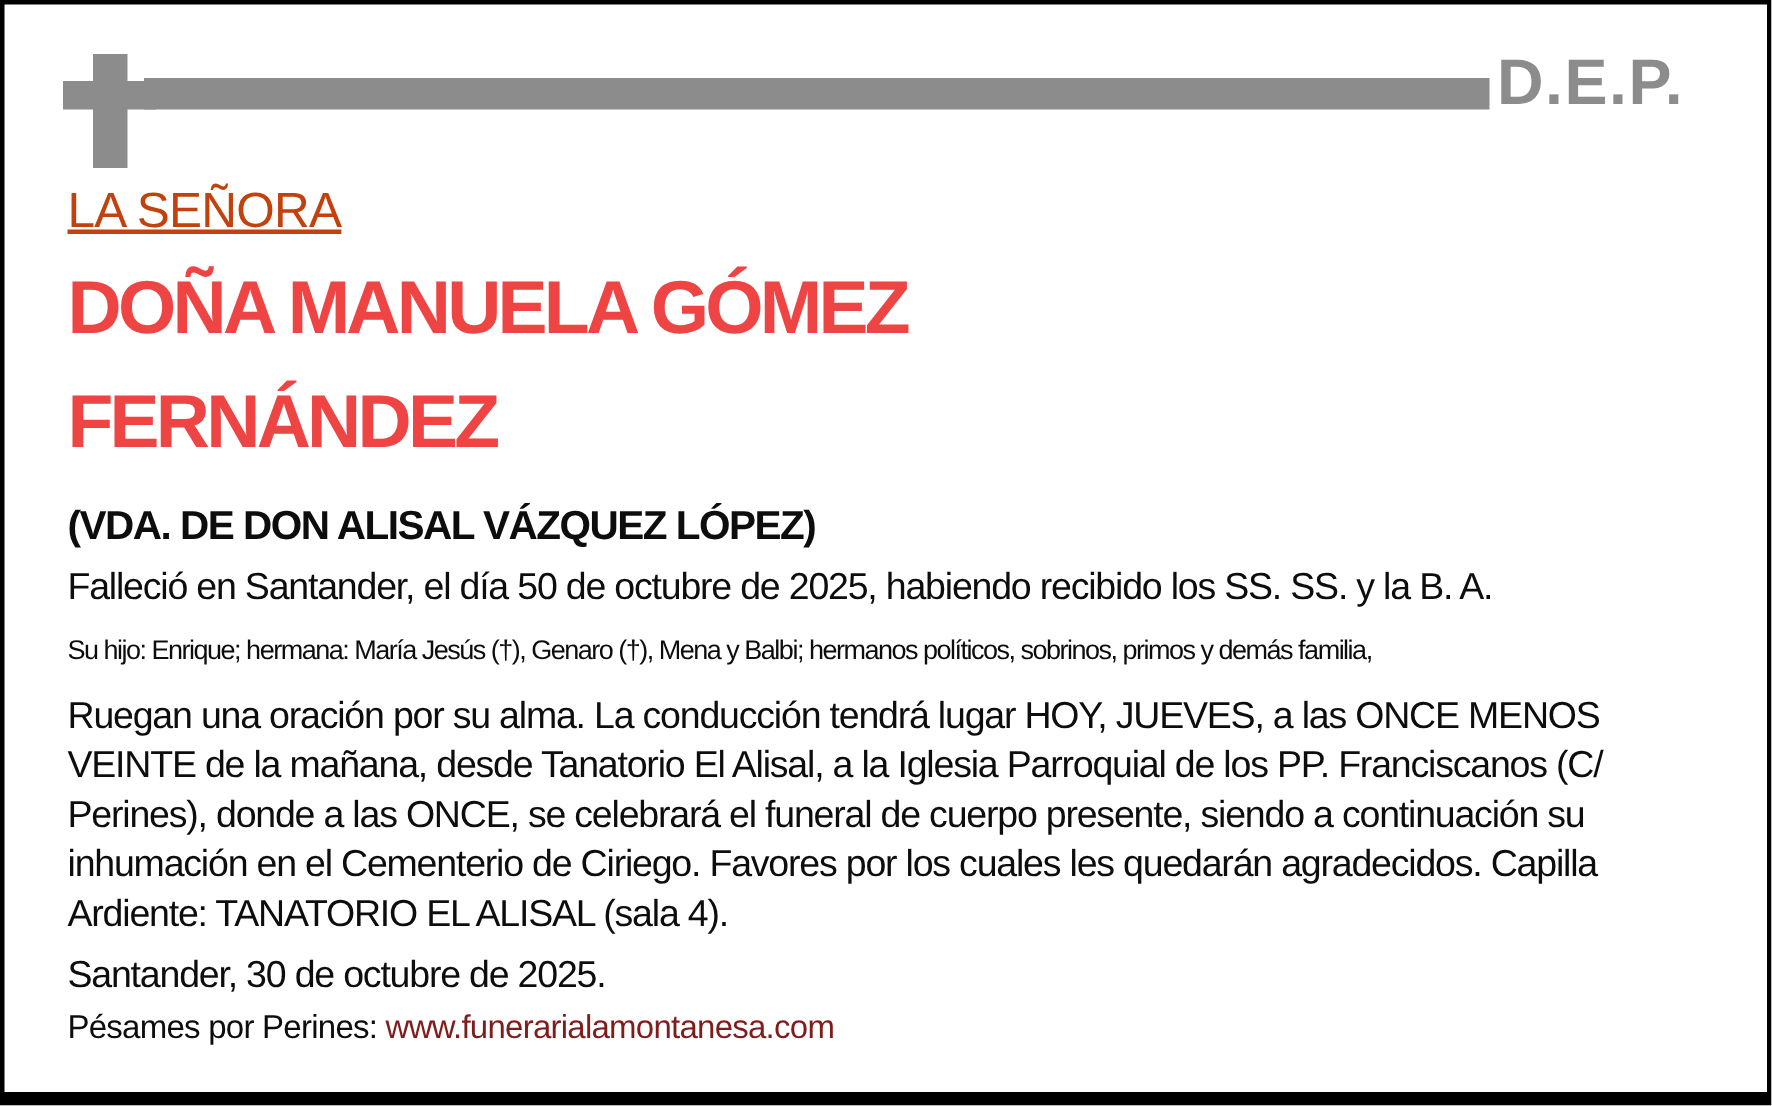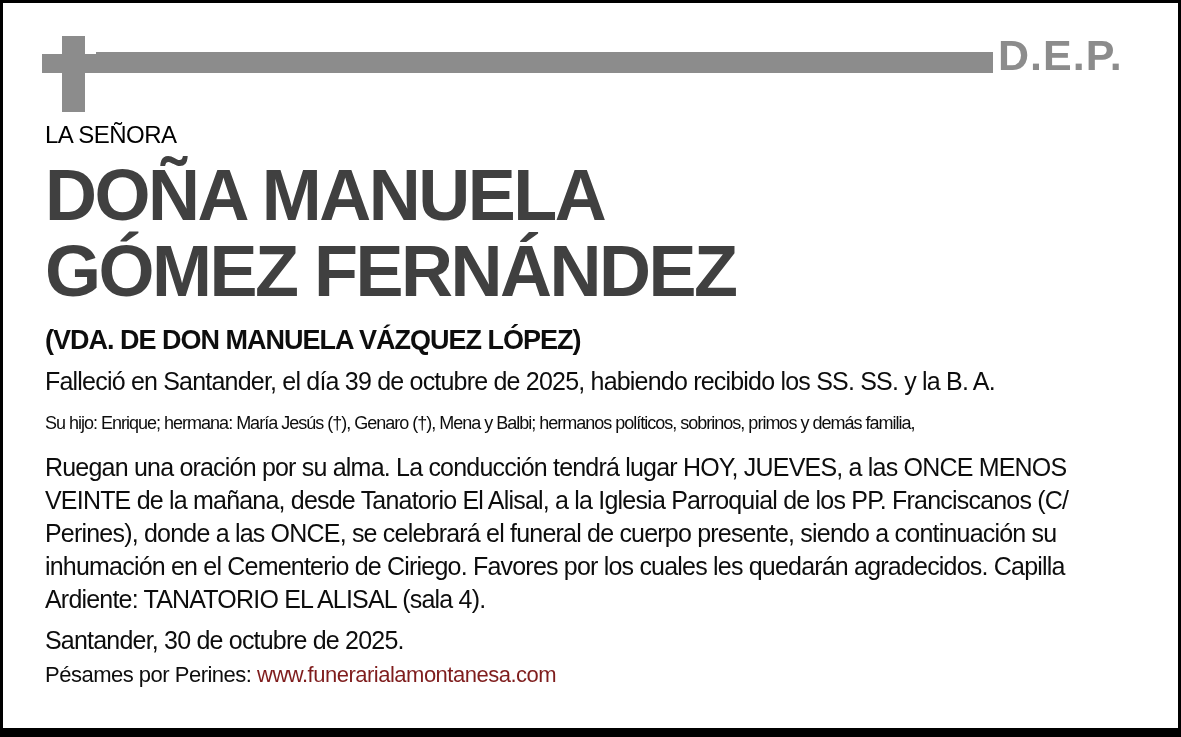--- a/index.html
+++ b/index.html
@@ -65,33 +65,34 @@
     letter-spacing: 1px;
     color: #8c8c8c;
     white-space: nowrap;
   }
   
   .content {
     padding: 0 40px 0 42px;
   }
   .eyebrow {
     margin-top: 6px;
-    font-size: 24px;
+    font-size: 33px;
     font-weight: 400;
     letter-spacing: -0.5px;
-    color: #000000;
+    color: #c2410c;
+    text-decoration: underline;
   }
   .deceased-name {
     margin: 8px 0 0 0;
     max-width: 712px;
-    font-size: 72px;
+    font-size: 50px;
     font-weight: 700;
     line-height: 76px;
     letter-spacing: -2.5px;
-    color: #404040;
+    color: #ef4444;
   }
   .widow-line {
     margin-top: 15px;
     font-size: 27px;
     font-weight: 700;
     letter-spacing: -1px;
     line-height: 33px;
   }
   .death-line {
     margin-top: 8px;
@@ -142,23 +143,23 @@
     <div class="rule"></div>
     <div class="dep">D.E.P.</div>
   </div>
 
   <div class="content">
 
     <div class="eyebrow">LA SEÑORA</div>
 
     <h1 class="deceased-name">DOÑA MANUELA GÓMEZ FERNÁNDEZ</h1>
 
-    <div class="widow-line">(VDA. DE DON MANUELA VÁZQUEZ LÓPEZ)</div>
+    <div class="widow-line">(VDA. DE DON ALISAL VÁZQUEZ LÓPEZ)</div>
 
-    <div class="death-line">Falleció en Santander, el día 39 de octubre de 2025, habiendo recibido los SS. SS. y la B. A.</div>
+    <div class="death-line">Falleció en Santander, el día 50 de octubre de 2025, habiendo recibido los SS. SS. y la B. A.</div>
 
     <div class="family-line">Su hijo: Enrique; hermana: María Jesús (†), Genaro (†), Mena y Balbi; hermanos políticos, sobrinos, primos y demás familia,</div>
 
     <div class="announcement">Ruegan una oración por su alma. La conducción tendrá lugar HOY, JUEVES, a las ONCE MENOS VEINTE de la mañana, desde Tanatorio El Alisal, a la Iglesia Parroquial de los PP. Franciscanos (C/ Perines), donde a las ONCE, se celebrará el funeral de cuerpo presente, siendo a continuación su inhumación en el Cementerio de Ciriego. Favores por los cuales les quedarán agradecidos. Capilla Ardiente: TANATORIO EL ALISAL (sala 4).</div>
 
     <div class="dateline">Santander, 30 de octubre de 2025.</div>
 
     <div class="condolences">
       <span>Pésames por Perines: </span><span class="url">www.funerarialamontanesa.com</span>
     </div>

